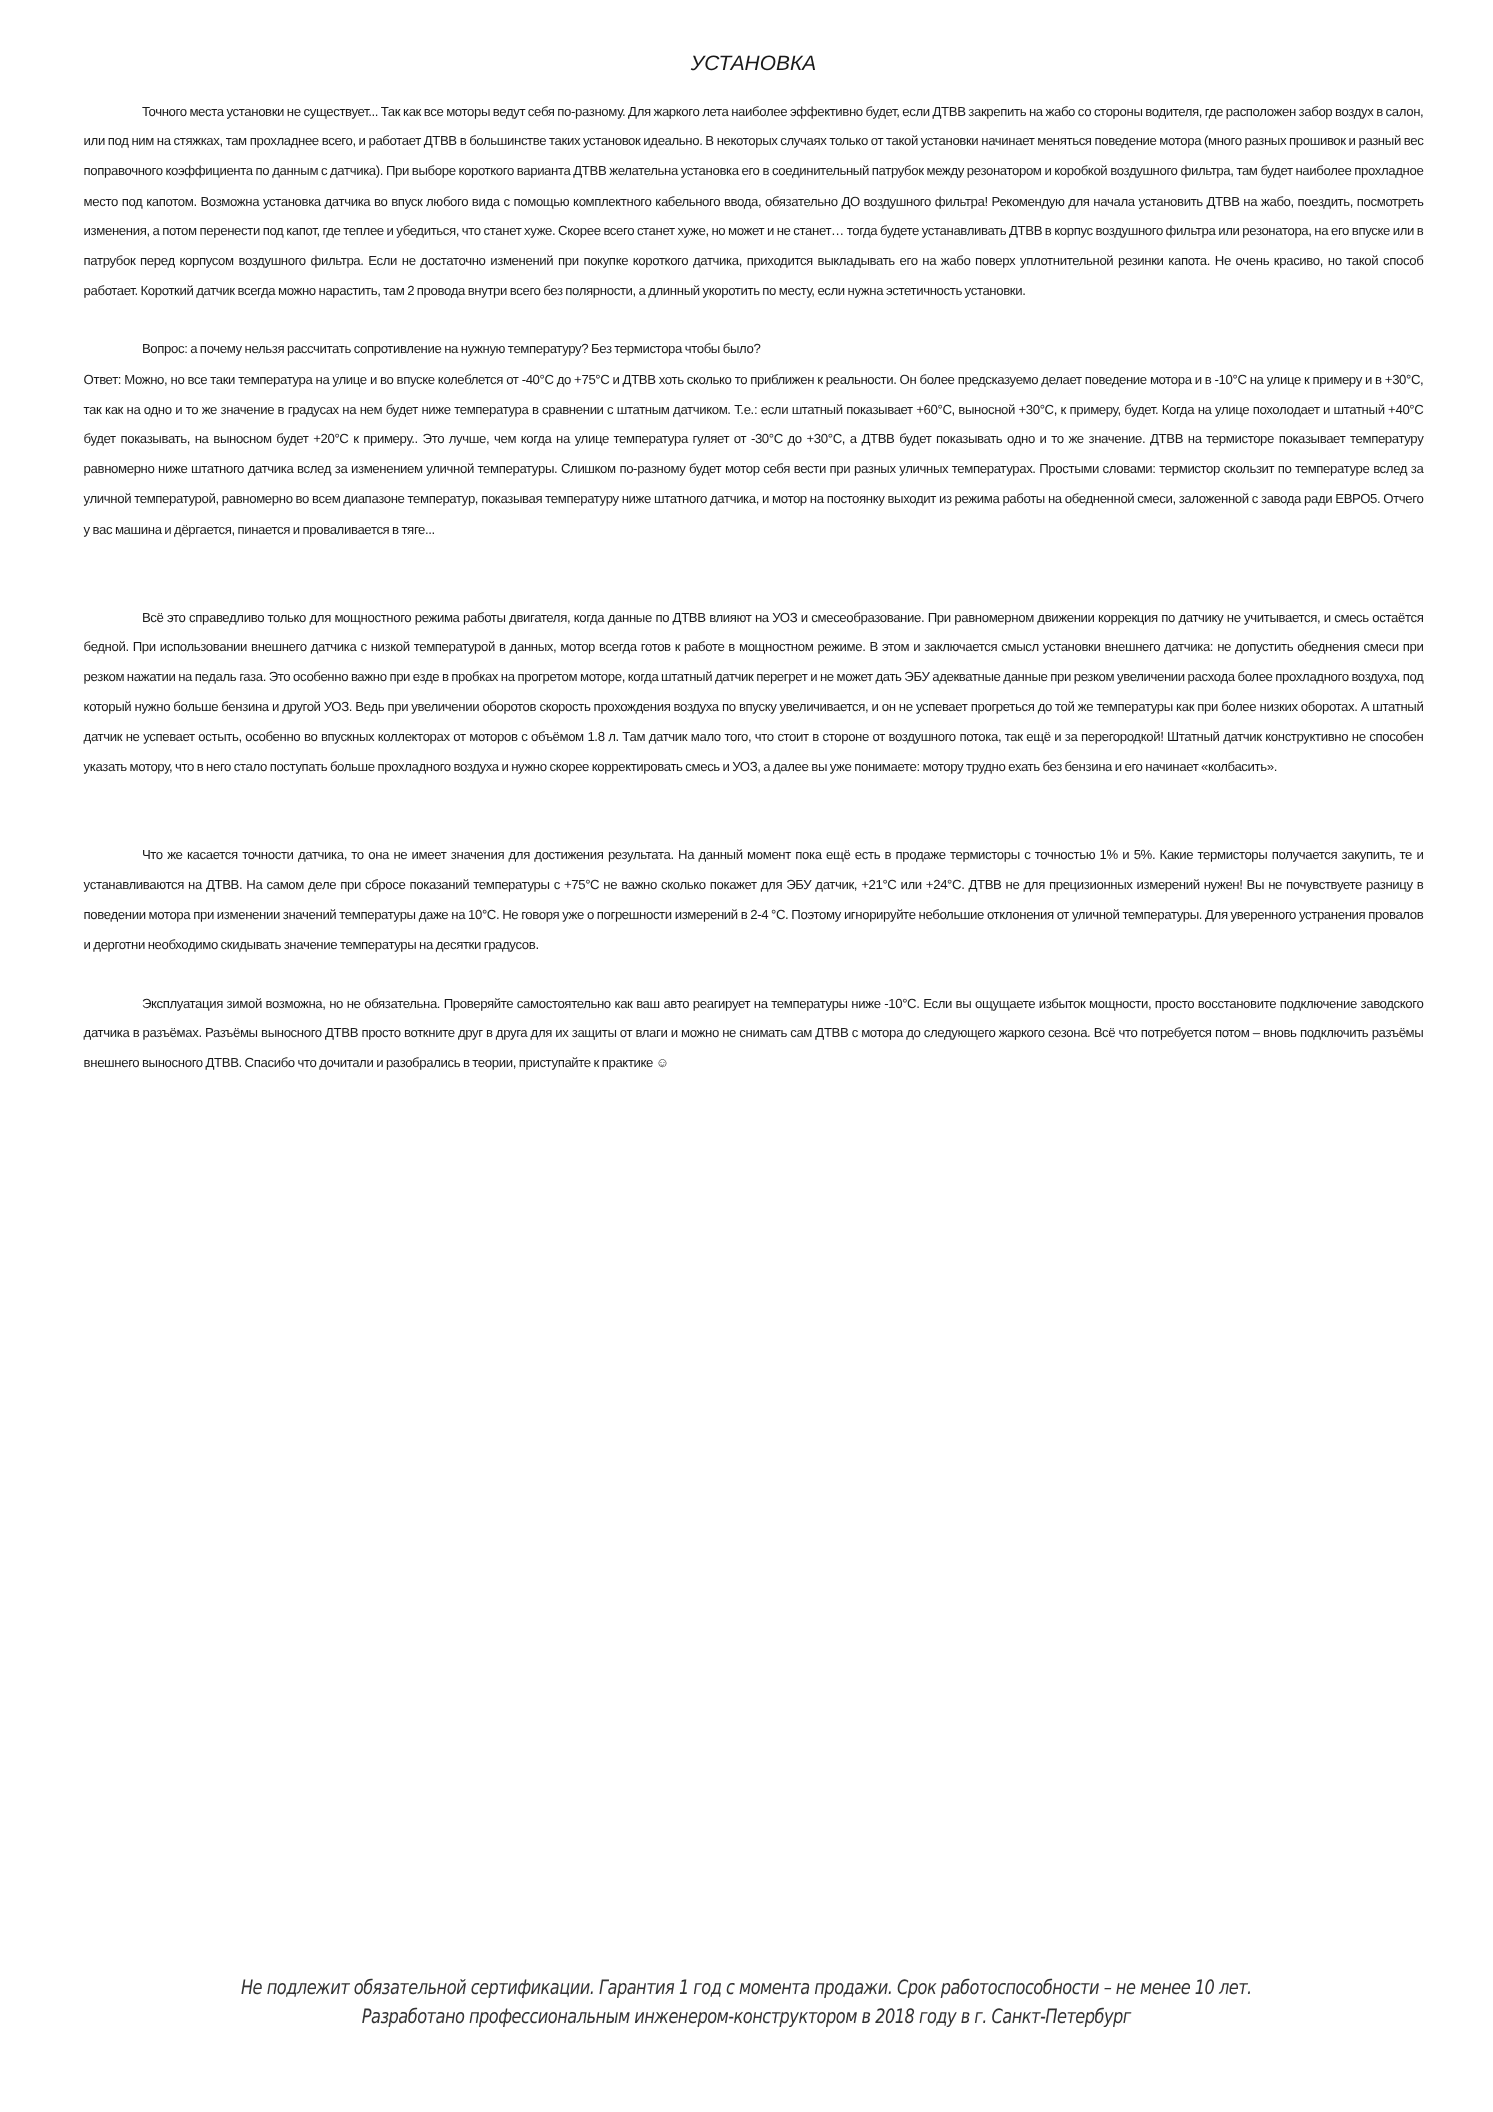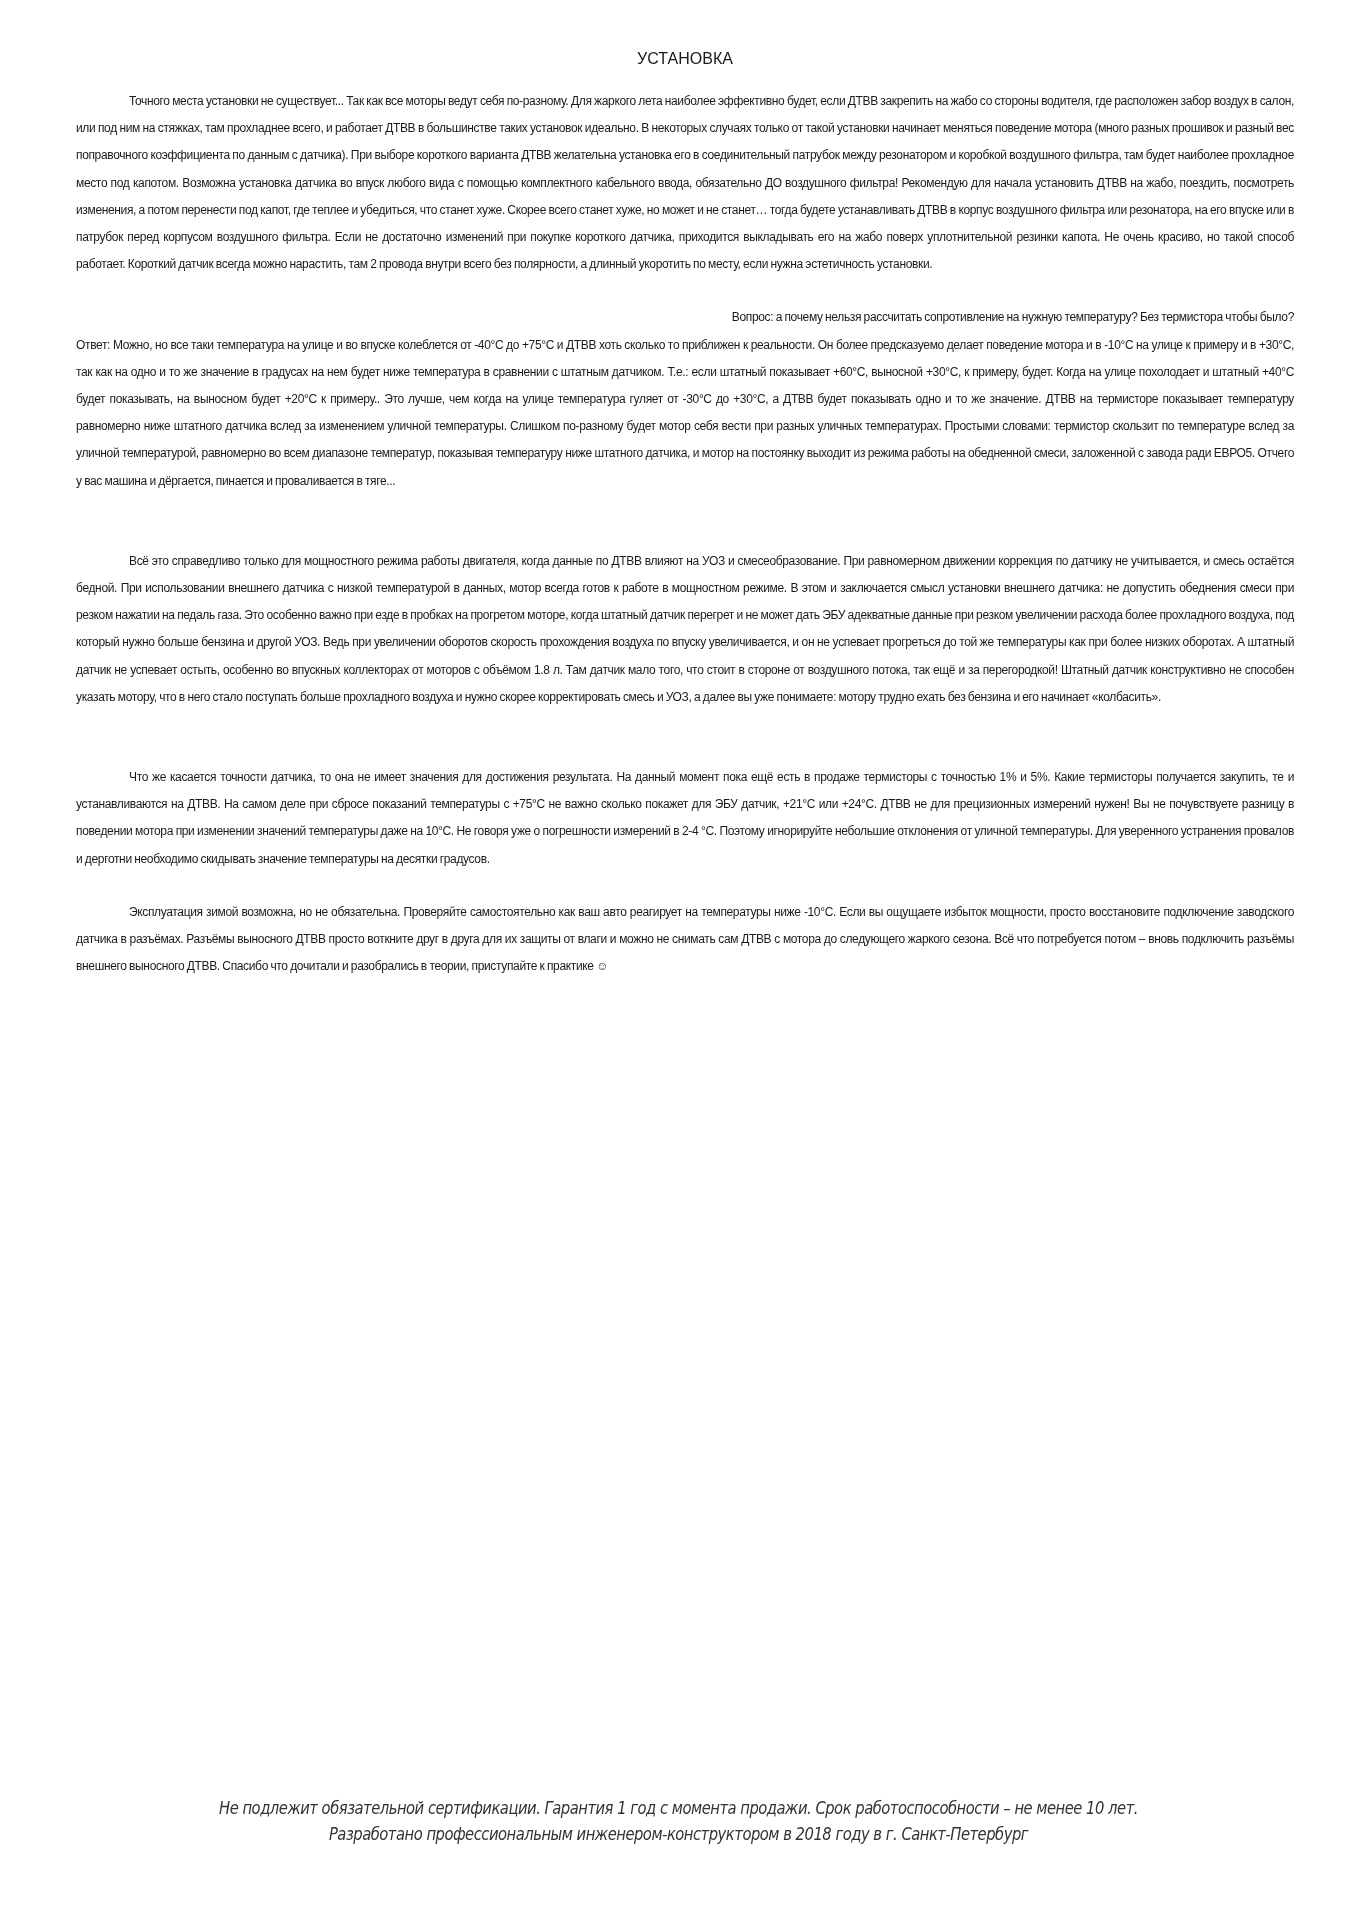--- a/index.html
+++ b/index.html
@@ -3,22 +3,22 @@
 <meta charset="utf-8">
 <style>
   html, body { margin: 0; padding: 0; background: #ffffff; }
   body { width: 1357px; height: 1920px; position: relative; overflow: hidden; }
   .page {
     position: absolute; left: 76px; top: 46px; width: 1218px;
     font-family: "Liberation Sans", sans-serif;
     color: #1a1a1a;
   }
   .title {
-    text-align: center; font-size: 16px; line-height: 26px;
-    margin: 0 0 16px 0; letter-spacing: 0px;
+    text-align: center; font-size: 19px; line-height: 26px;
+    margin: 0 0 16px 0; letter-spacing: 0px; font-style: italic;
   }
   .para {
     font-size: 12px; line-height: 27.2px;
     text-align: justify; text-indent: 53px;
     margin: 0 0 26px 0;
     letter-spacing: -0.35px;
     word-spacing: -0.5px;
   }
   .para.qa { text-indent: 0; margin-bottom: 0; }
   .para.qa.first { text-indent: 53px; }
@@ -32,21 +32,21 @@
   .footer div { white-space: nowrap; }
 </style>
 </head>
 <body>
 
 <div class="page">
   <div class="title">УСТАНОВКА</div>
 
   <p class="para">Точного места установки не существует... Так как все моторы ведут себя по-разному. Для жаркого лета наиболее эффективно будет, если ДТВВ закрепить на жабо со стороны водителя, где расположен забор воздух в салон, или под ним на стяжках, там прохладнее всего, и работает ДТВВ в большинстве таких установок идеально. В некоторых случаях только от такой установки начинает меняться поведение мотора (много разных прошивок и разный вес поправочного коэффициента по данным с датчика). При выборе короткого варианта ДТВВ желательна установка его в соединительный патрубок между резонатором и коробкой воздушного фильтра, там будет наиболее прохладное место под капотом. Возможна установка датчика во впуск любого вида с помощью комплектного кабельного ввода, обязательно ДО воздушного фильтра! Рекомендую для начала установить ДТВВ на жабо, поездить, посмотреть изменения, а потом перенести под капот, где теплее и убедиться, что станет хуже. Скорее всего станет хуже, но может и не станет… тогда будете устанавливать ДТВВ в корпус воздушного фильтра или резонатора, на его впуске или в патрубок перед корпусом воздушного фильтра. Если не достаточно изменений при покупке короткого датчика, приходится выкладывать его на жабо поверх уплотнительной резинки капота. Не очень красиво, но такой способ работает. Короткий датчик всегда можно нарастить, там 2 провода внутри всего без полярности, а длинный укоротить по месту, если нужна эстетичность установки.</p>
 
-  <p class="para qa first" style="text-align:right;">Вопрос: а почему нельзя рассчитать сопротивление на нужную температуру? Без термистора чтобы было?</p>
+  <p class="para qa first" style="text-align:left;">Вопрос: а почему нельзя рассчитать сопротивление на нужную температуру? Без термистора чтобы было?</p>
   <p class="para qa" style="margin-bottom:53px;">Ответ:  Можно, но все таки температура на улице и во впуске колеблется от -40°С до +75°С и ДТВВ хоть сколько то приближен к реальности. Он более предсказуемо делает поведение мотора и в -10°С на улице к примеру и в +30°С,  так как на одно и то же значение в градусах на нем будет ниже температура в сравнении с штатным датчиком. Т.е.: если штатный показывает +60°С, выносной +30°С, к примеру, будет. Когда на улице похолодает и штатный +40°С будет показывать, на выносном будет +20°С к примеру.. Это лучше, чем когда на улице температура гуляет от -30°С до +30°С, а ДТВВ будет показывать одно и то же значение. ДТВВ на термисторе показывает температуру равномерно ниже штатного датчика вслед за изменением уличной температуры. Слишком по-разному будет мотор себя вести при разных уличных температурах. Простыми словами: термистор скользит по температуре вслед за уличной температурой, равномерно во всем диапазоне температур, показывая температуру ниже штатного датчика, и мотор на постоянку выходит из режима работы на обедненной смеси, заложенной с завода ради ЕВРО5. Отчего у вас машина и дёргается, пинается и проваливается в тяге...</p>
 
   <p class="para" style="margin-bottom:53px;">Всё это справедливо только для мощностного режима работы двигателя, когда данные по ДТВВ влияют на УОЗ и смесеобразование. При равномерном движении коррекция по датчику не учитывается, и смесь остаётся бедной. При использовании внешнего датчика с низкой температурой в данных, мотор всегда готов к работе в мощностном режиме. В этом и заключается смысл установки внешнего датчика: не допустить обеднения смеси при резком нажатии на педаль газа. Это особенно важно при езде в пробках на прогретом моторе, когда штатный датчик перегрет и не может дать ЭБУ адекватные данные при резком увеличении расхода более прохладного воздуха, под который нужно больше бензина и другой УОЗ. Ведь при увеличении оборотов скорость прохождения воздуха по впуску увеличивается, и он не успевает прогреться до той же температуры как при более низких оборотах. А штатный датчик не успевает остыть, особенно во впускных коллекторах от моторов с объёмом 1.8 л. Там датчик мало того, что стоит в стороне от воздушного потока, так ещё и за перегородкой! Штатный датчик конструктивно не способен указать мотору, что в него стало поступать больше прохладного воздуха и нужно скорее корректировать смесь и УОЗ, а далее вы уже понимаете: мотору трудно ехать без бензина и его начинает «колбасить».</p>
 
   <p class="para">Что же касается точности датчика, то она не имеет значения для достижения результата. На данный момент пока ещё есть в продаже термисторы с точностью 1% и 5%. Какие термисторы получается закупить, те и устанавливаются на ДТВВ. На самом деле при сбросе показаний температуры с +75°С не важно сколько покажет для ЭБУ датчик, +21°С или +24°С. ДТВВ не для прецизионных измерений нужен! Вы не почувствуете разницу в поведении мотора при изменении значений температуры даже на 10°С. Не говоря уже о погрешности измерений в 2-4 °С. Поэтому игнорируйте небольшие отклонения от уличной температуры. Для уверенного устранения провалов и дерготни необходимо скидывать значение температуры на десятки градусов.</p>
 
   <p class="para">Эксплуатация зимой возможна, но не обязательна. Проверяйте самостоятельно как ваш авто реагирует на температуры ниже -10°С. Если вы ощущаете избыток мощности, просто восстановите подключение заводского датчика в разъёмах. Разъёмы выносного ДТВВ просто воткните друг в друга для их защиты от влаги и можно не снимать сам ДТВВ с мотора до следующего жаркого сезона. Всё что потребуется потом – вновь подключить разъёмы внешнего выносного ДТВВ. Спасибо что дочитали и разобрались в теории, приступайте к практике ☺</p>
 </div>
 
 <div class="footer">

